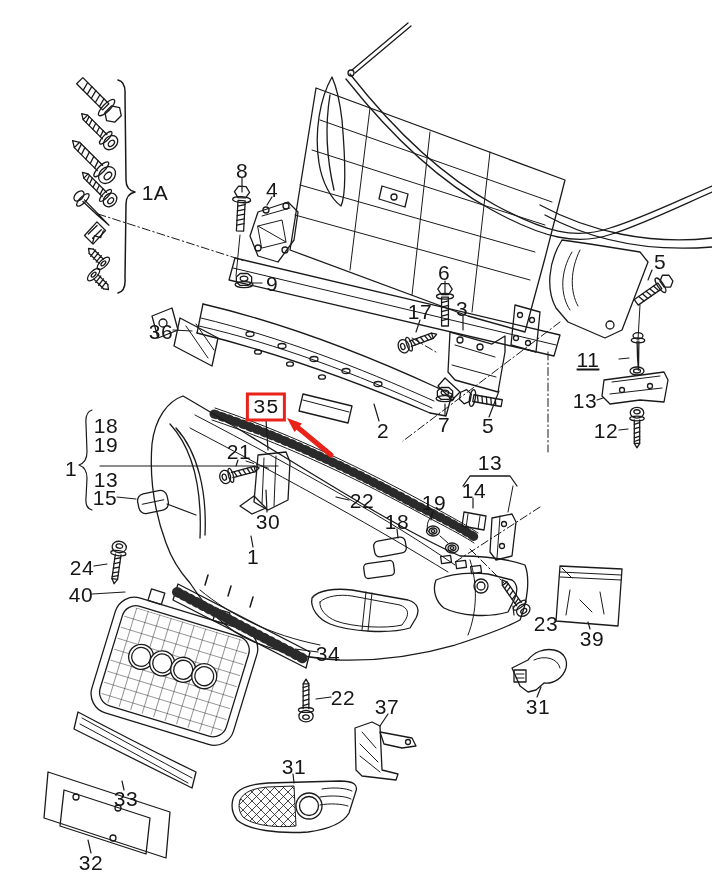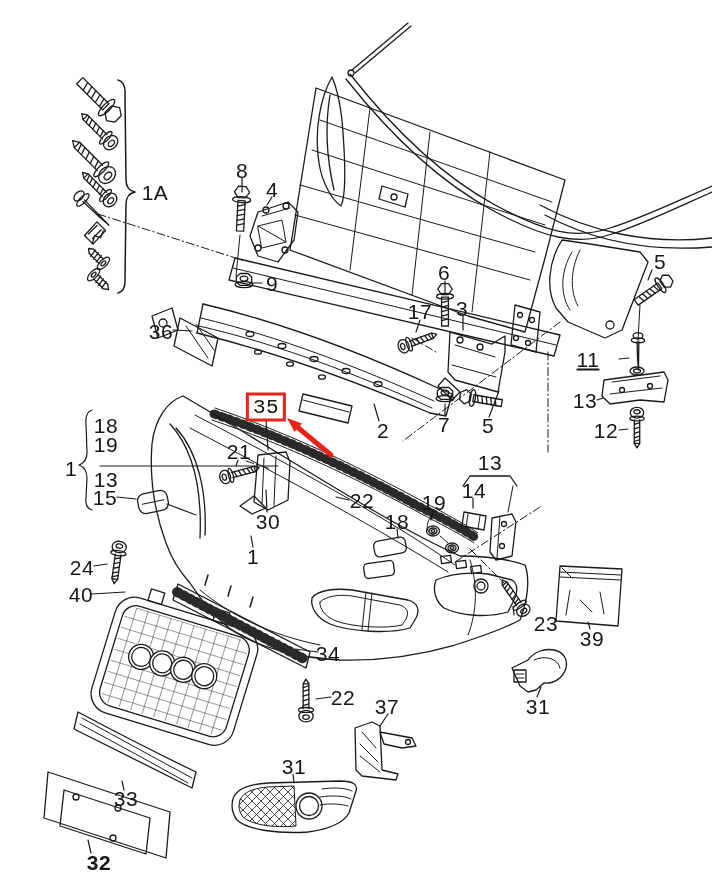--- a/index.html
+++ b/index.html
@@ -385,15 +385,15 @@
       <span class="part-label" style="left: 490px; top: 462px;">13</span>
       <span class="part-label" style="left: 474px; top: 490px;">14</span>
       <span class="part-label" style="left: 517px; top: 623px; margin-left: 29px;">23</span>
       <span class="part-label" style="left: 592px; top: 638px;">39</span>
       <span class="part-label" style="left: 538px; top: 706px;">31</span>
       <span class="part-label" style="left: 328px; top: 653px;">34</span>
       <span class="part-label" style="left: 343px; top: 697px;">22</span>
       <span class="part-label" style="left: 387px; top: 706px; text-align: right;">37</span>
       <span class="part-label" style="left: 294px; top: 766px;">31</span>
       <span class="part-label" style="left: 126px; top: 798px;">33</span>
-      <span class="part-label" style="left: 99px; top: 862px; font-weight: bold;">32</span>
+      <span class="part-label" style="left: 91px; top: 862px;">32</span>
     </div>
 </div>
 
 </body></html>

